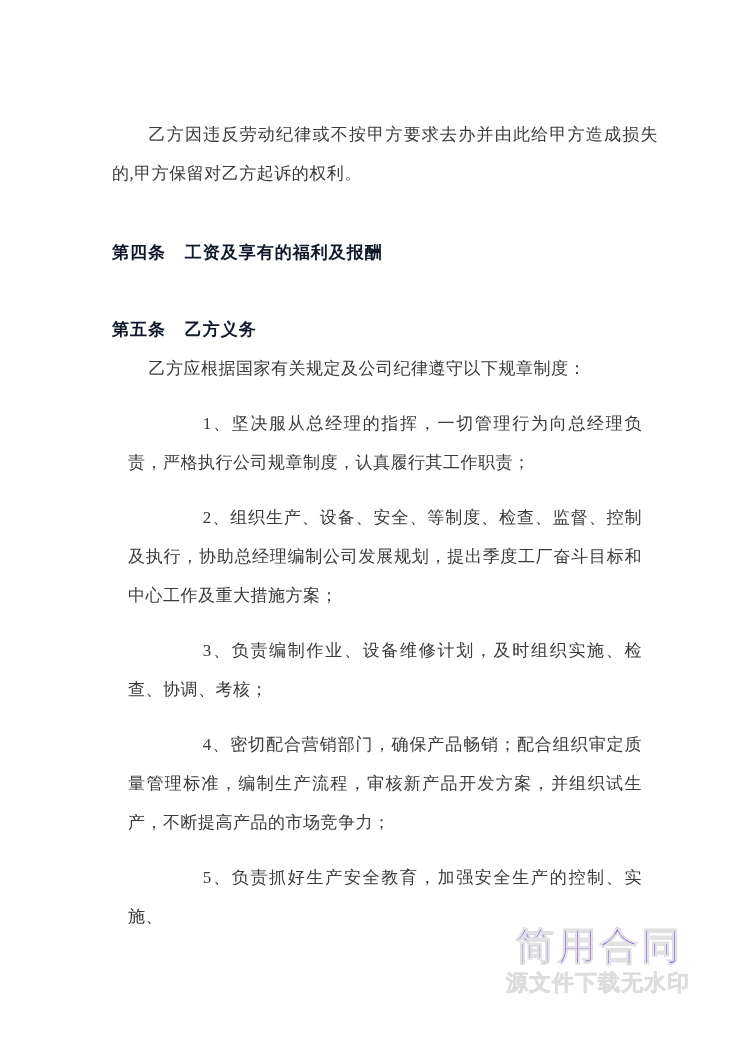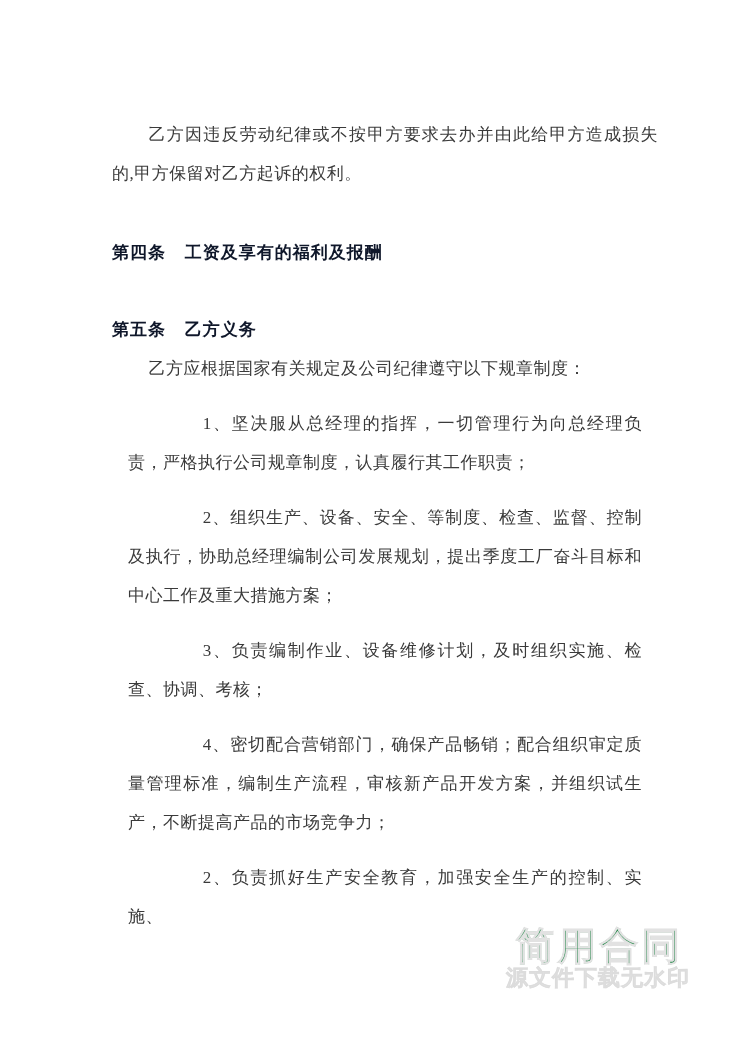--- a/index.html
+++ b/index.html
@@ -54,31 +54,32 @@
     top: 926px;
     z-index: 0;
     text-align: right;
     font-family: "Liberation Sans", "DejaVu Sans", sans-serif;
     user-select: none;
   }
   .wm-title {
     font-size: 38px;
     font-weight: bold;
     letter-spacing: 4px;
-    color: #15803d;
+    color: #6d28d9;
     -webkit-text-stroke: 1px #e2e2e2;
     margin-right: 6px;
     line-height: 40px;
   }
   .wm-sub {
     font-size: 22px;
     font-weight: bold;
     letter-spacing: 1px;
     color: #e5e5e5;
     -webkit-text-stroke: 0.5px #dcdcdc;
+    margin-top: 5px;
     line-height: 24px;
   }
 </style>
 </head>
 <body>
 
 <div class="page">
 
   <div class="watermark">
     <div class="wm-title">简用合同</div>
@@ -102,17 +103,17 @@
     <p class="para">乙方应根据国家有关规定及公司纪律遵守以下规章制度：</p>
 
     <p class="item">1、坚决服从总经理的指挥，一切管理行为向总经理负责，严格执行公司规章制度，认真履行其工作职责；</p>
 
     <p class="item">2、组织生产、设备、安全、等制度、检查、监督、控制及执行，协助总经理编制公司发展规划，提出季度工厂奋斗目标和中心工作及重大措施方案；</p>
 
     <p class="item">3、负责编制作业、设备维修计划，及时组织实施、检查、协调、考核；</p>
 
     <p class="item">4、密切配合营销部门，确保产品畅销；配合组织审定质量管理标准，编制生产流程，审核新产品开发方案，并组织试生产，不断提高产品的市场竞争力；</p>
 
-    <p class="item">2、负责抓好生产安全教育，加强安全生产的控制、实施、</p>
+    <p class="item">5、负责抓好生产安全教育，加强安全生产的控制、实施、</p>
 
   </div>
 
 </div>
 
 </body></html>

